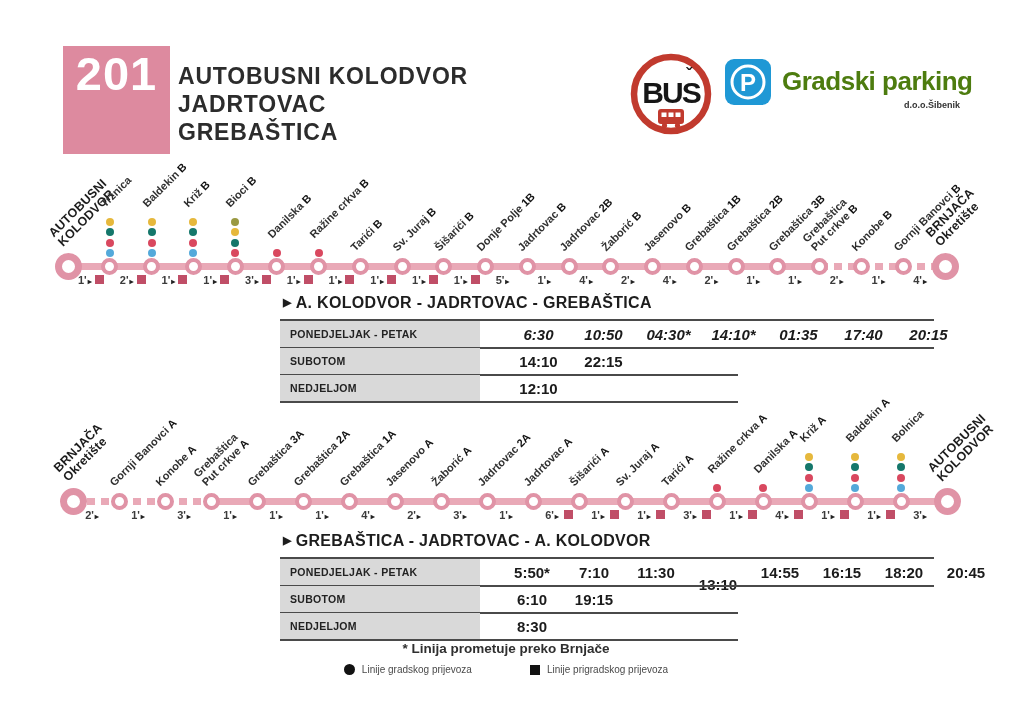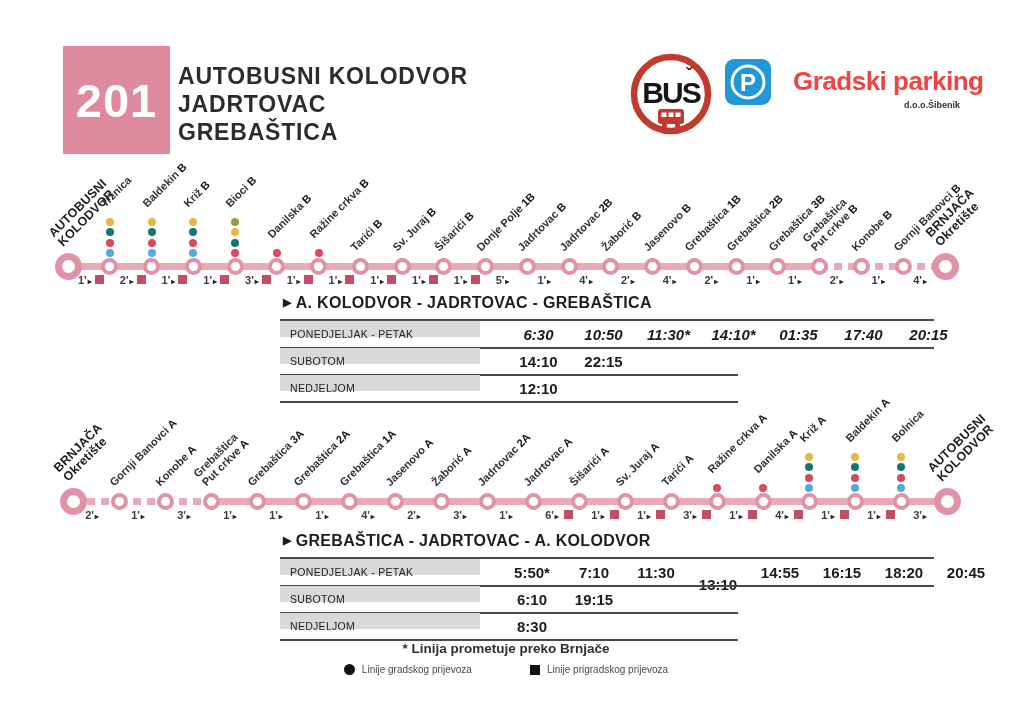--- a/index.html
+++ b/index.html
@@ -1,29 +1,29 @@
 <!DOCTYPE html>
 <html><head>
 <meta charset="utf-8">
 <style>
   html,body{margin:0;padding:0;background:#fff;}
   #canvas{position:relative;width:1012px;height:720px;background:#fff;
           font-family:"Liberation Sans", sans-serif;overflow:hidden;}
 
   
   .line-badge{position:absolute;left:63px;top:46px;width:107px;height:108px;
-              display:flex;align-items:center;justify-content:center;}
+              display:flex;align-items:flex-start;justify-content:center;}
   .line-badge span{font-size:47px;font-weight:800;color:#fff;letter-spacing:1px;}
   .route-title{position:absolute;left:178px;top:62px;}
   .route-title div{font-size:23px;line-height:28px;font-weight:800;color:#2c2c2c;letter-spacing:.8px;}
 
   .bus-logo{position:absolute;left:627px;top:50px;width:88px;height:88px;}
   .parking-logo{position:absolute;left:724px;top:58px;width:240px;height:60px;}
   .parking-name{position:absolute;left:58px;top:8px;font-size:26px;font-weight:800;
-                color:#ef4444;letter-spacing:-.5px;white-space:nowrap;margin-left:11px;}
+                color:#4d7c0f;letter-spacing:-.5px;white-space:nowrap;}
   .parking-sub{position:absolute;left:58px;top:42px;width:178px;text-align:right;
                font-size:9px;font-weight:600;color:#333;}
 
   
   .route-segment{position:absolute;z-index:1;}
   .stop-circle{position:absolute;background:#fff;border-radius:50%;box-sizing:border-box;z-index:2;}
   .stop-dot{position:absolute;width:8px;height:8px;border-radius:50%;z-index:2;}
   .gap-square{position:absolute;width:9px;height:9px;z-index:2;}
   .gap-time{position:absolute;font-size:11px;font-weight:700;color:#3b3b3b;text-align:center;z-index:2;}
   .gap-time .arr{font-size:8px;margin-left:1px;color:#222;}
@@ -31,22 +31,22 @@
               white-space:nowrap;font-size:11px;font-weight:600;color:#303030;
               line-height:11.5px;z-index:3;}
   .stop-label .sfx{font-weight:800;color:#111;}
   .stop-label.term{font-size:12.5px;font-weight:800;color:#1d1d1d;line-height:13px;letter-spacing:.2px;}
   .stop-label.term .light{font-weight:600;}
 
   
   .tt-title{position:absolute;font-size:16px;font-weight:800;color:#1d1d1d;letter-spacing:.3px;white-space:nowrap;}
   .tt-title .tarrow{font-size:11px;margin-right:4px;vertical-align:2px;}
   .tt-rule{position:absolute;height:2px;background:#4a4a4a;}
-  .tt-label{position:absolute;width:200px;height:16px;line-height:27px;
-            font-size:10.5px;font-weight:400;color:#222;letter-spacing:.3px;
+  .tt-label{position:absolute;width:200px;height:27px;line-height:27px;
+            font-size:10.5px;font-weight:700;color:#222;letter-spacing:.3px;
             padding-left:10px;box-sizing:border-box;}
   .tt-times{position:absolute;height:27px;display:flex;}
   .tt-time{width:65px;line-height:27px;text-align:center;font-size:15px;font-weight:600;color:#1b1b1b;}
 
   
   .foot-note{position:absolute;left:0;top:641px;width:1012px;text-align:center;
              font-size:13.5px;font-weight:600;color:#2f2f2f;}
   .legend{position:absolute;left:0;top:664px;width:1012px;display:flex;
           justify-content:center;gap:58px;align-items:center;}
   .legend-item{display:flex;align-items:center;gap:7px;font-size:10px;font-weight:500;color:#4a4a4a;}
@@ -309,21 +309,21 @@
       <div class="stop-circle" style="left: 933.5px; top: 487.5px; width: 27px; height: 27px; border: 7.5px solid rgb(224, 147, 166);"></div>
       <div class="stop-label term" style="left: 944px; bottom: 236px;"><span>AUTOBUSNI</span><br><span>KOLODVOR</span></div>
     </div>
   <div id="table0">
       <div class="tt-title" style="left: 283px; top: 294px;"><span class="tarrow">▶</span><span>A. KOLODVOR - JADRTOVAC - GREBAŠTICA</span></div>
       <div class="tt-rule" style="left: 280px; top: 319px; width: 654px;"></div>
       <div class="tt-label" style="left: 280px; top: 321px; background: rgb(217, 217, 217);">PONEDJELJAK - PETAK</div>
       <div class="tt-times" style="left: 506px; top: 321px; font-style: italic;">
         <div class="tt-time" style="width: 65px;">6:30</div>
         <div class="tt-time" style="width: 65px;">10:50</div>
-        <div class="tt-time" style="width: 65px;">11:30*</div>
+        <div class="tt-time" style="width: 65px;">04:30*</div>
         <div class="tt-time" style="width: 65px;">14:10*</div>
         <div class="tt-time" style="width: 65px;">01:35</div>
         <div class="tt-time" style="width: 65px;">17:40</div>
         <div class="tt-time" style="width: 65px;">20:15</div>
       </div>
       <div class="tt-rule" style="left: 280px; top: 347px; width: 654px;"></div>
       <div class="tt-label" style="left: 280px; top: 348px; background: rgb(217, 217, 217);">SUBOTOM</div>
       <div class="tt-times" style="left: 506px; top: 348px;">
         <div class="tt-time" style="width: 65px;">14:10</div>
         <div class="tt-time" style="width: 65px;">22:15</div>

